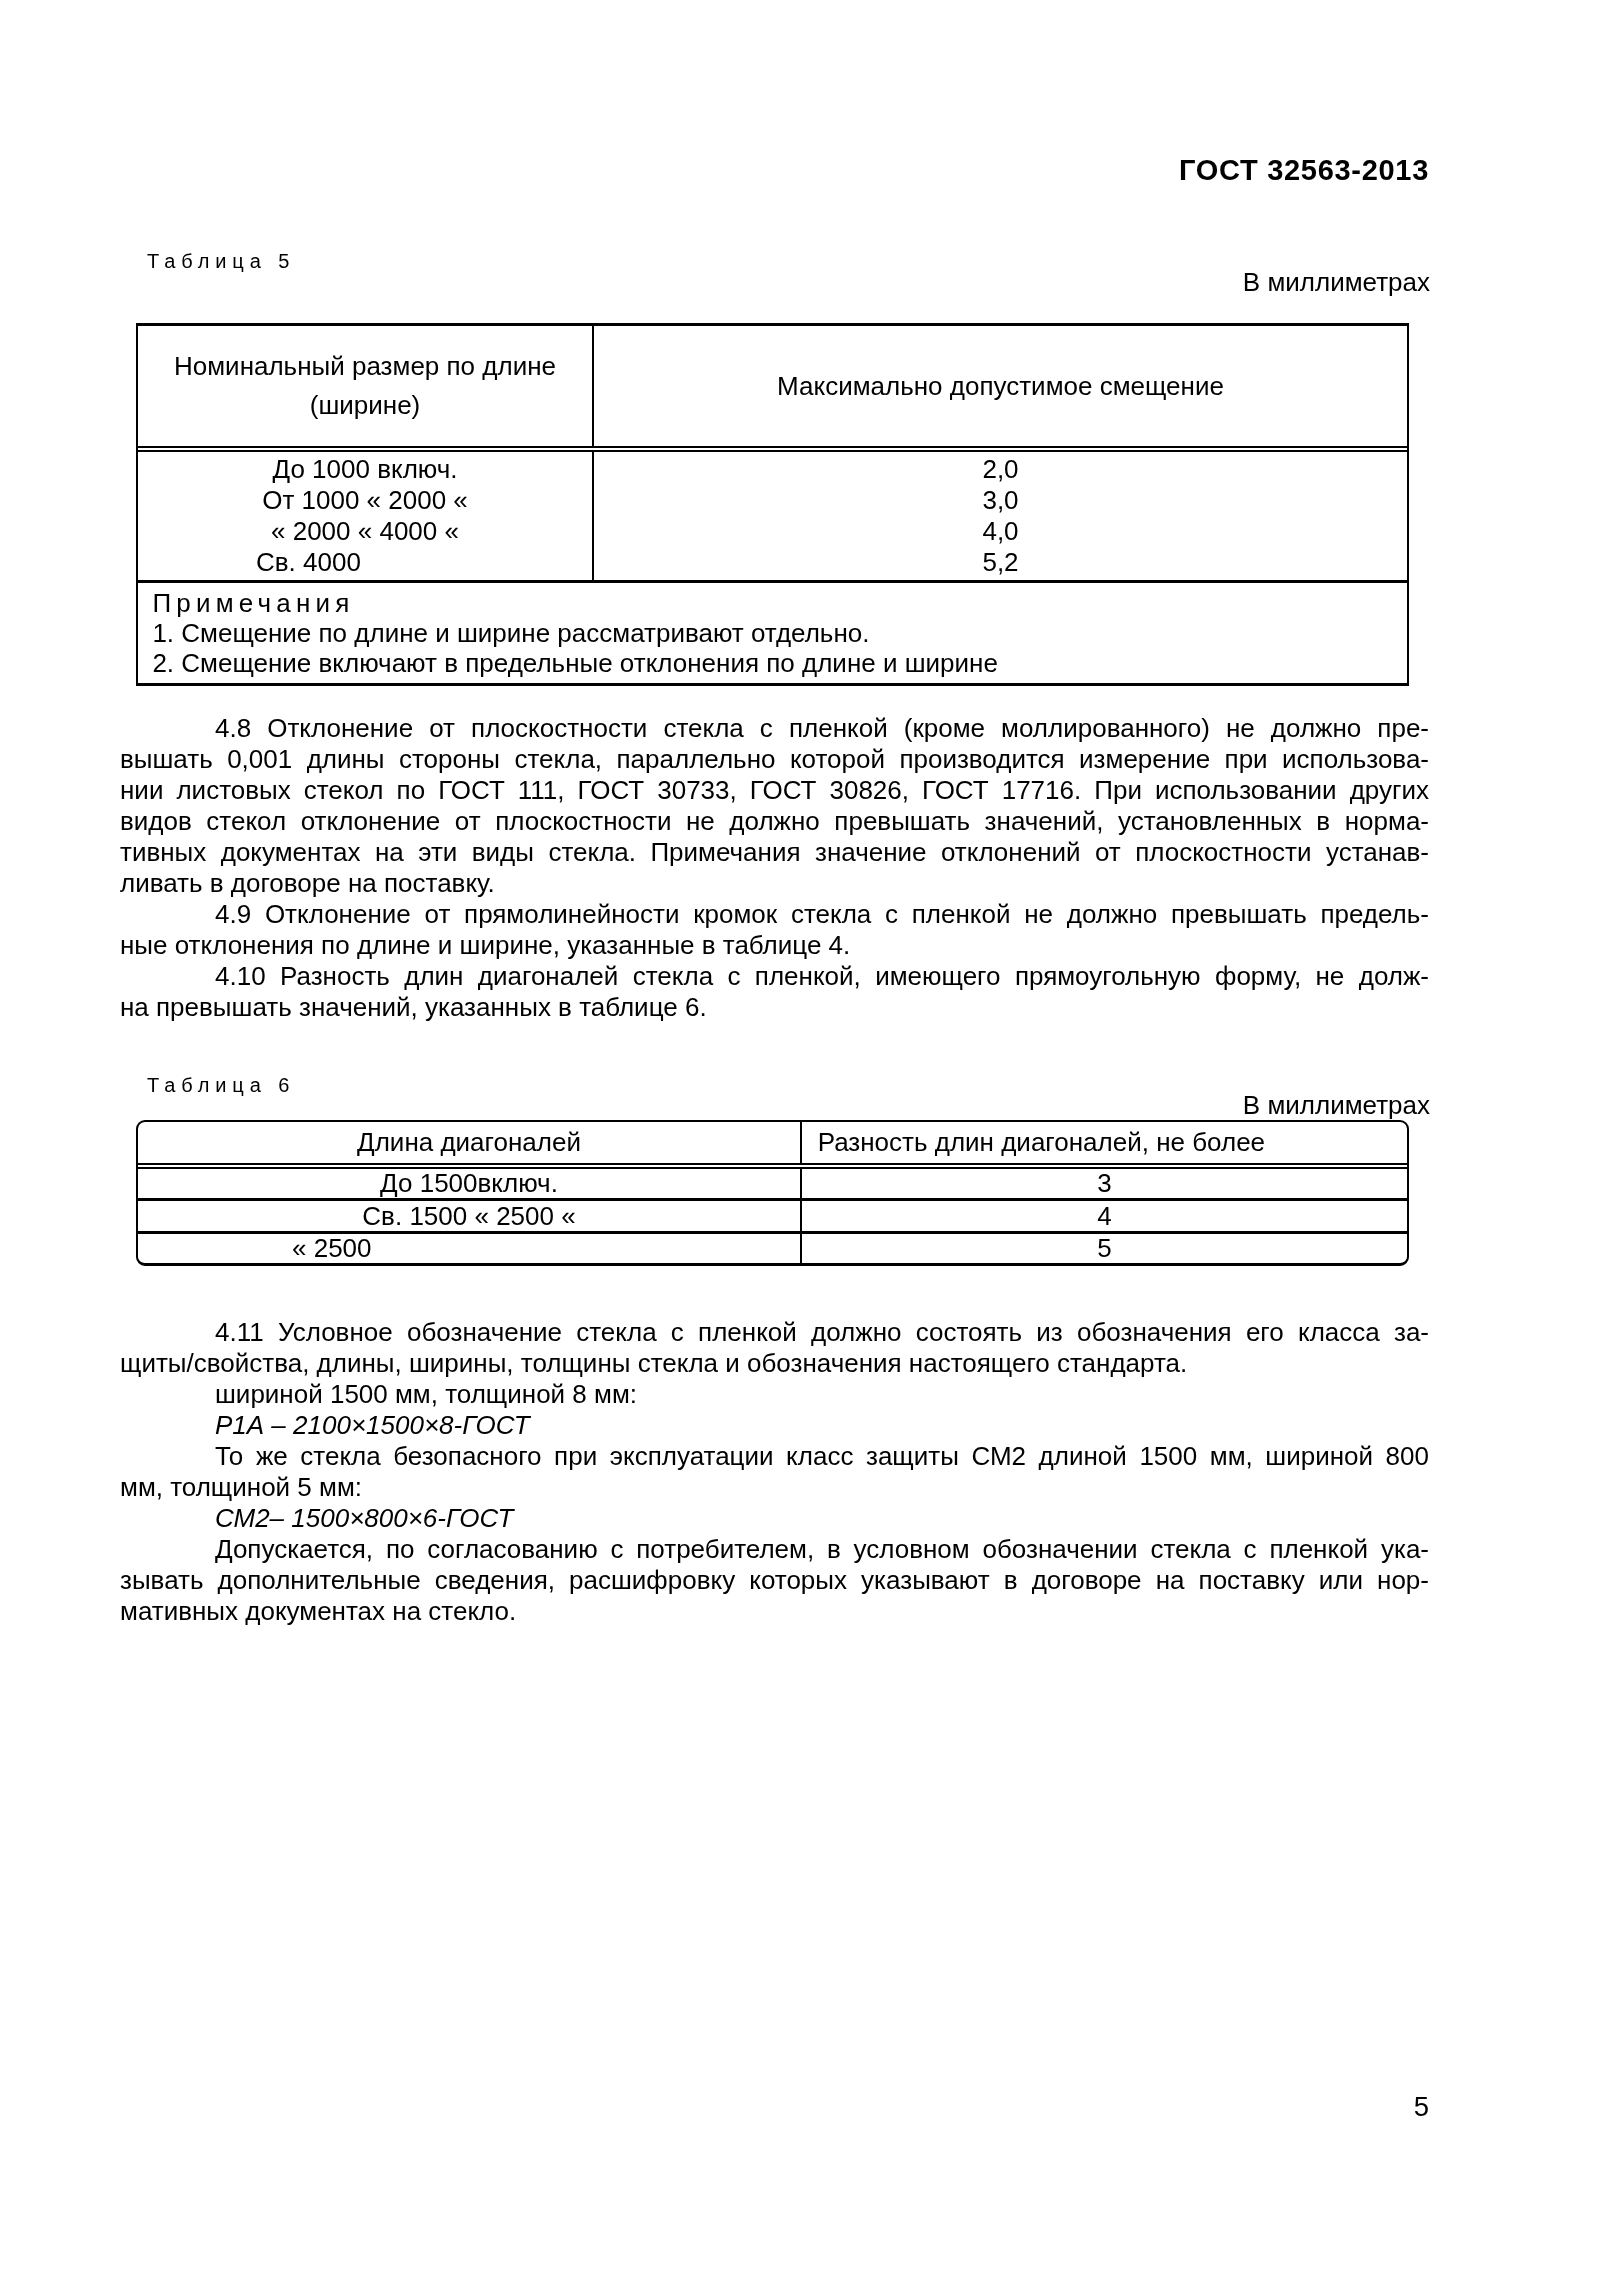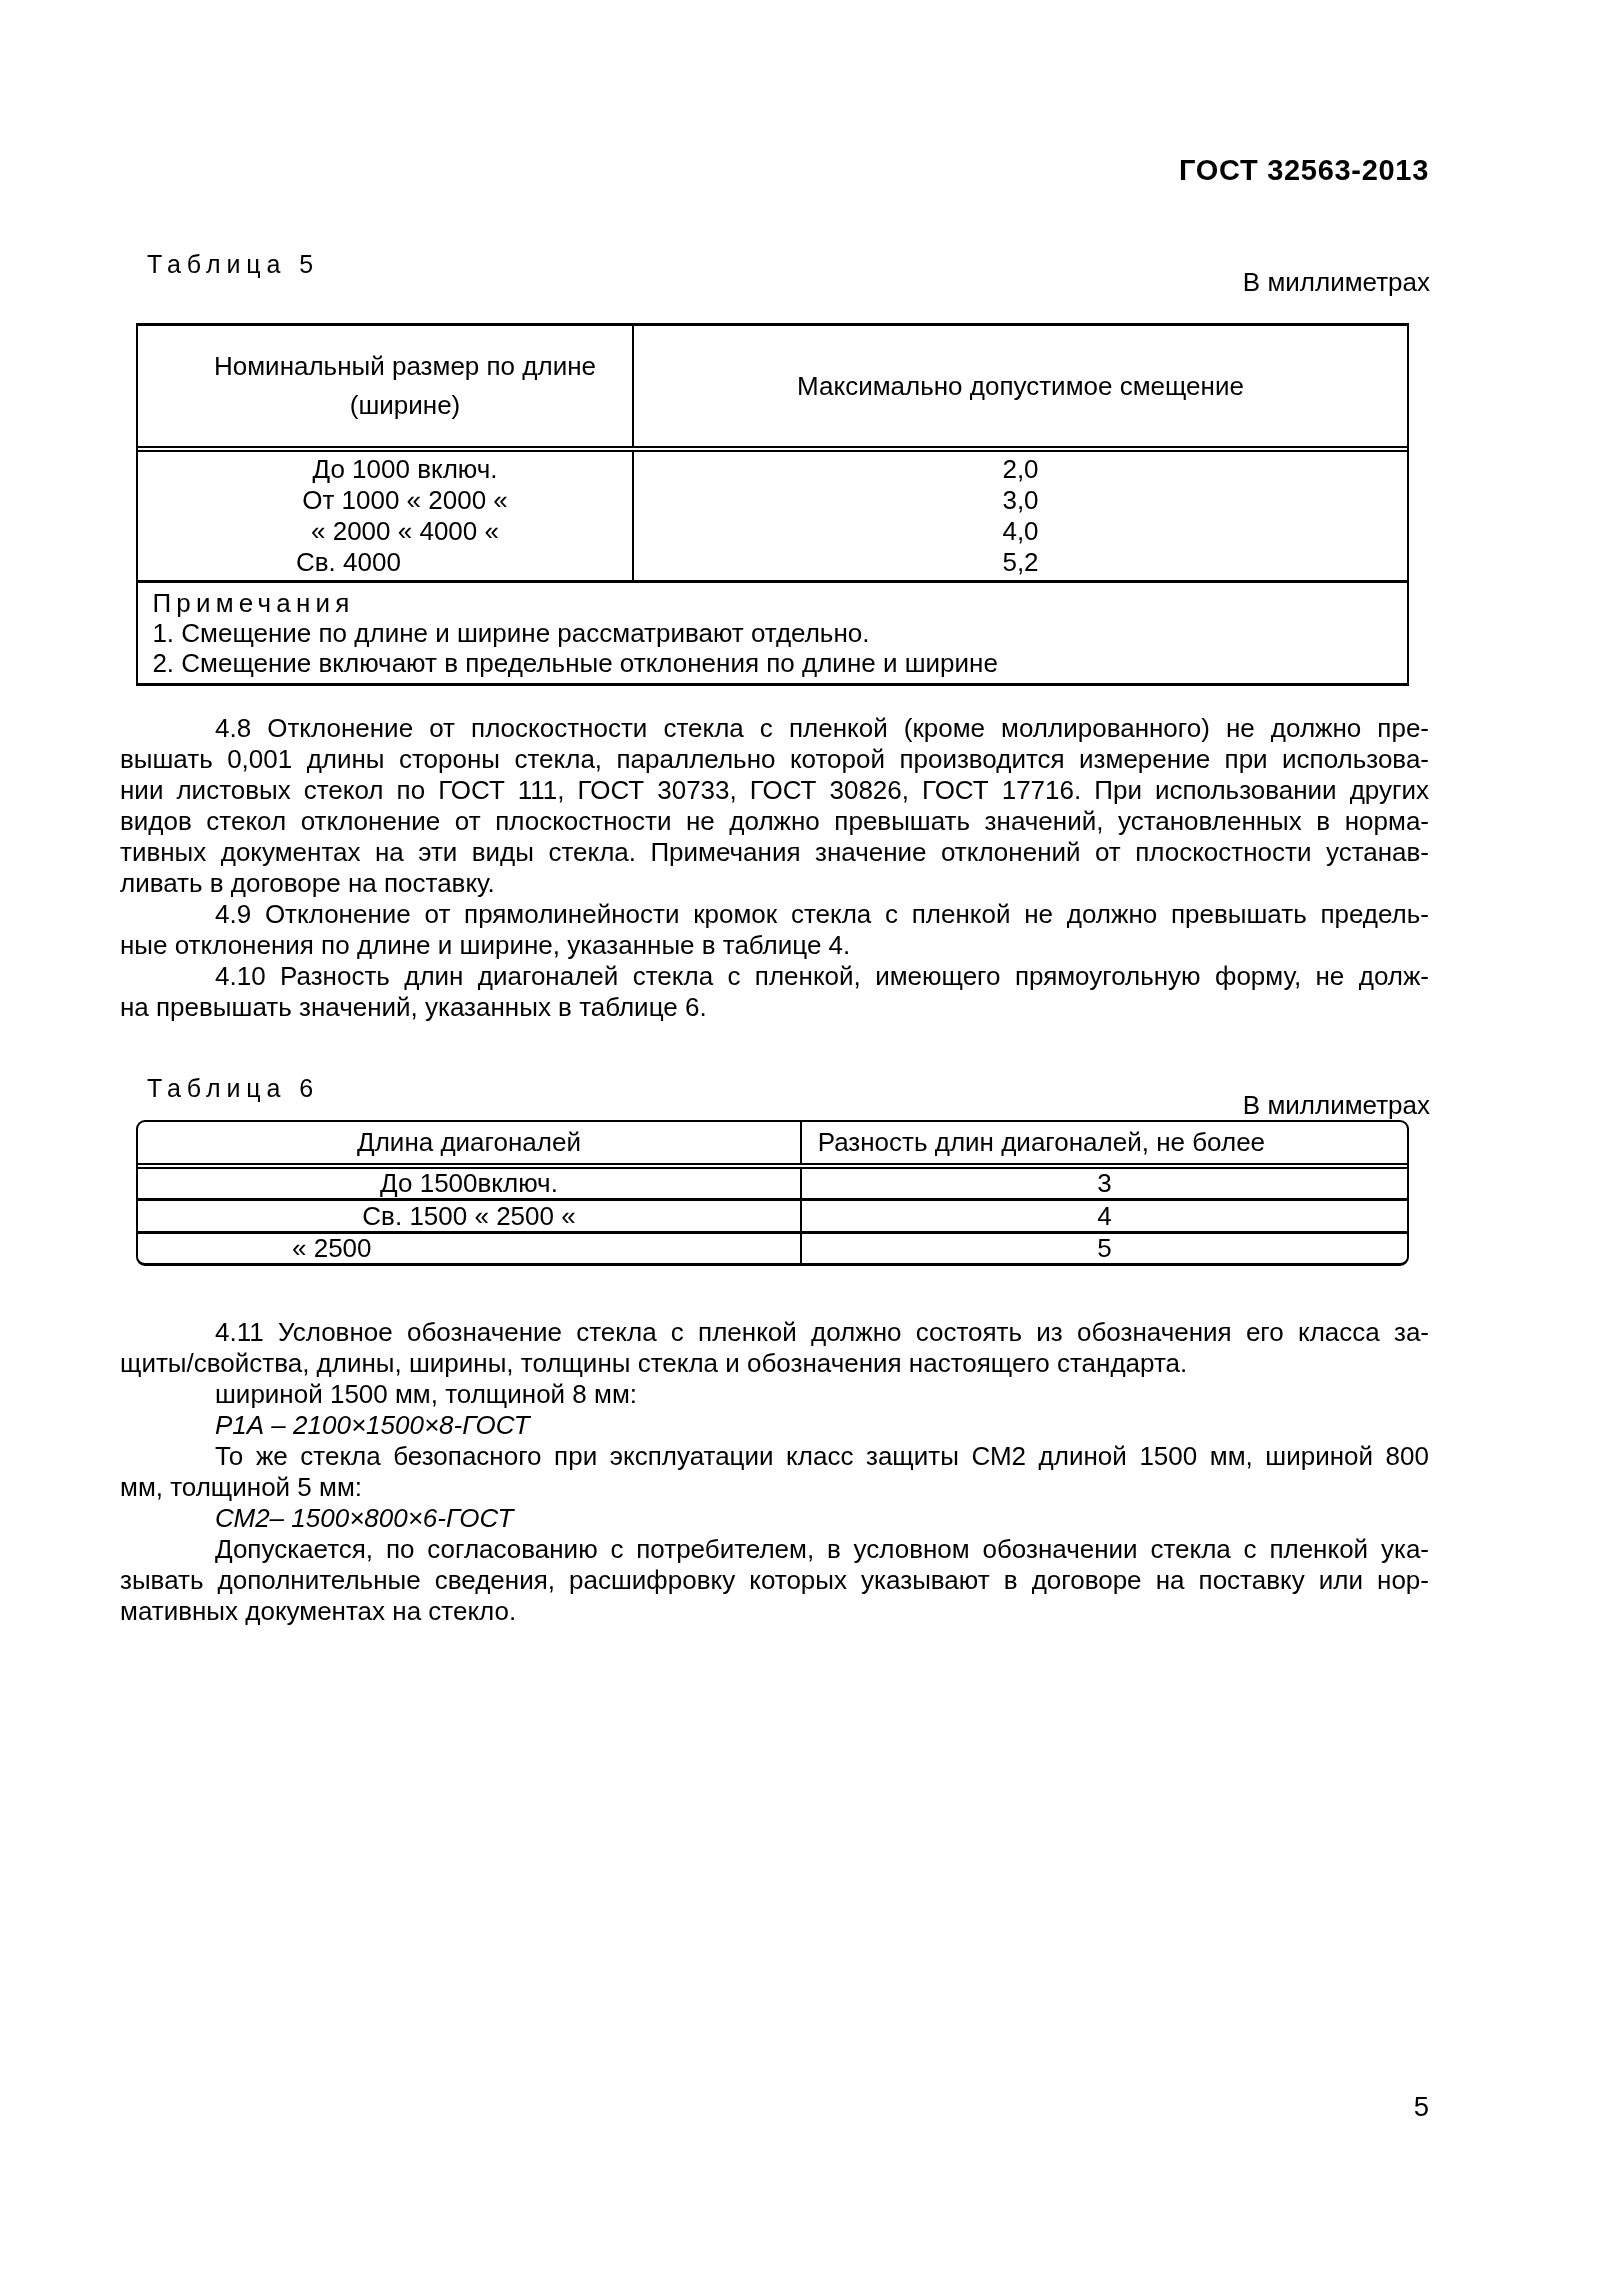--- a/index.html
+++ b/index.html
@@ -20,21 +20,21 @@
     right: 194px;
     font-size: 29px;
     font-weight: bold;
     letter-spacing: 0.7px;
     white-space: nowrap;
   }
 
   
   .tbl-label {
     position: absolute;
-    font-size: 25px;
+    font-size: 20px;
     letter-spacing: 5.9px;
     white-space: nowrap;
   }
   #t5-label { top: 250px; left: 147px; }
   #t6-label { top: 1074px; left: 147px; }
 
   .units {
     position: absolute;
     right: 193px;
     font-size: 26px;
@@ -53,21 +53,21 @@
     border-top-width: 3.3px;
     border-bottom-width: 3.9px;
     font-size: 26px;
   }
   #table5 { top: 323px; }
   #table6 { top: 1120px; border-top-width: 2.6px; border-radius: 9px; }
 
   .trow { display: flex; }
   .c1 { box-sizing: border-box; border-right: 2px solid #000; }
   .c2 { flex: 1; box-sizing: border-box; }
-  #table5 .c1 { width: 456px; margin-left: 40px; }
+  #table5 .c1 { width: 456px; }
   #table6 .c1 { width: 664px; }
 
   #table5 .head { border-bottom: 6.5px double #000; }
   #table5 .head .c1 {
     height: 120px;
     display: flex; flex-direction: column; justify-content: center;
     text-align: center; line-height: 39px;
   }
   #table5 .head .c2 {
     display: flex; align-items: center; justify-content: center;

